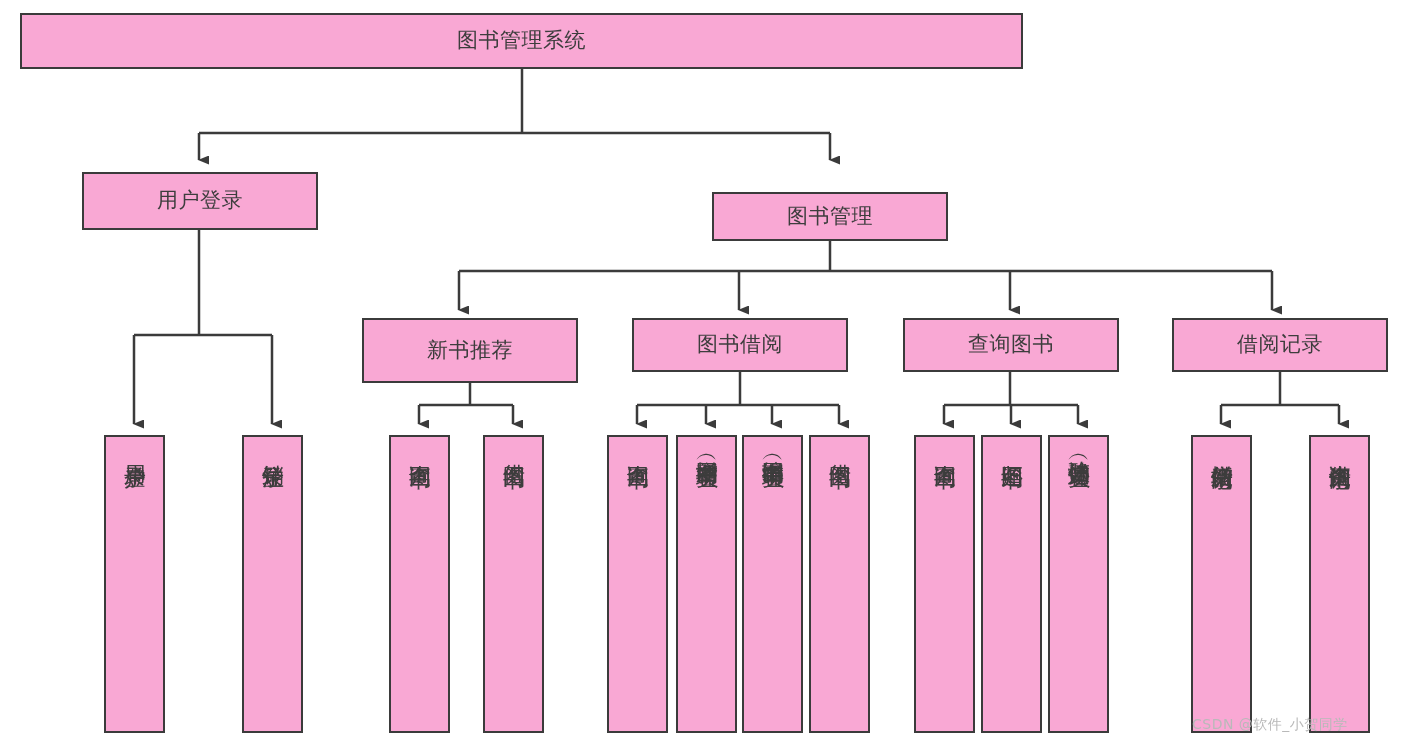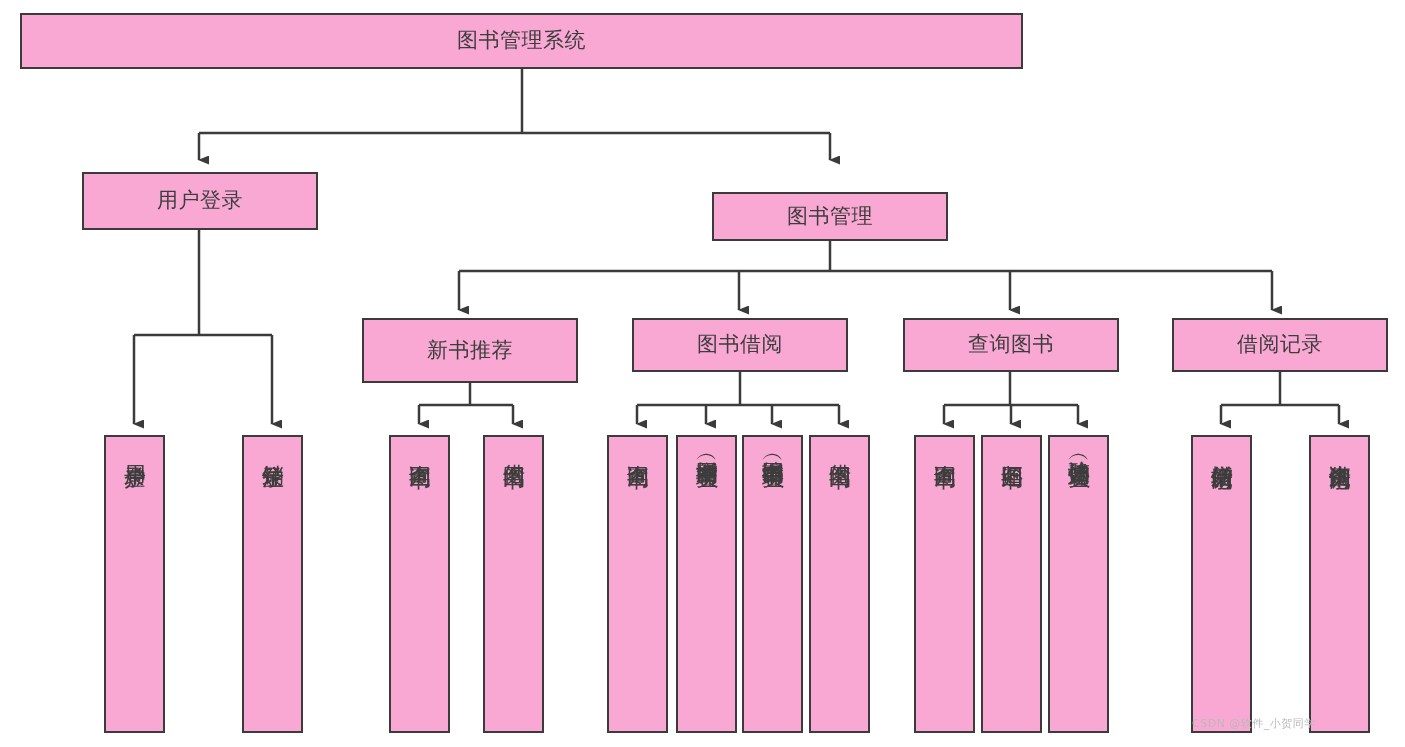--- a/index.html
+++ b/index.html
@@ -64,21 +64,21 @@
     line-height: 1.04;
     letter-spacing: 1px;
     white-space: nowrap;
     margin-top: 4px;
   }
   .node.vert.tall .label {
     margin-top: 0;
   }
   .watermark {
     position: absolute;
-    font-size: 11px;
+    font-size: 14px;
     color: #b9b9b9;
     white-space: nowrap;
     z-index: 5;
     letter-spacing: 0.5px;
   }
 </style>
 </head>
 <body>
 
 <div id="diagram-root">

